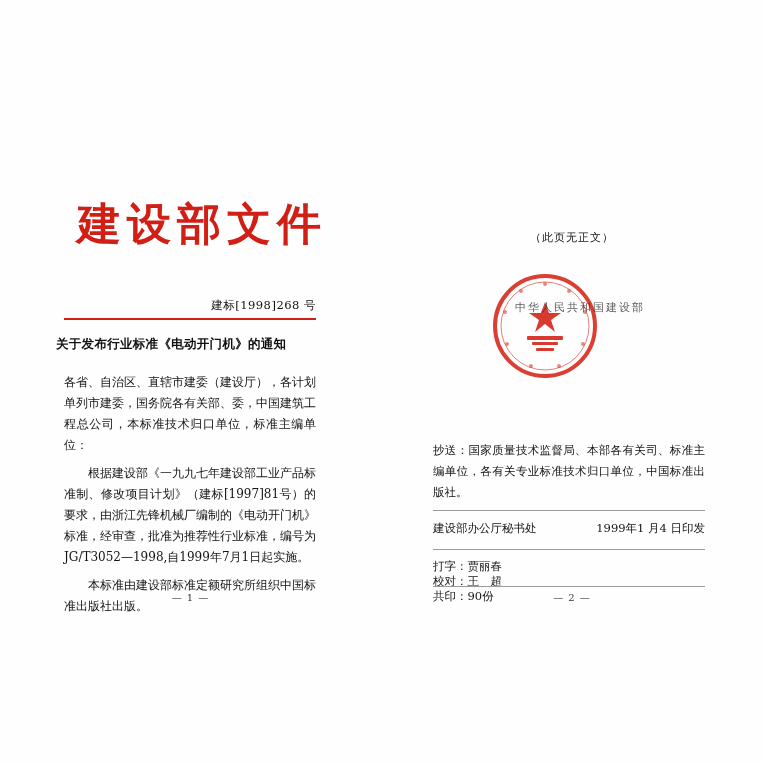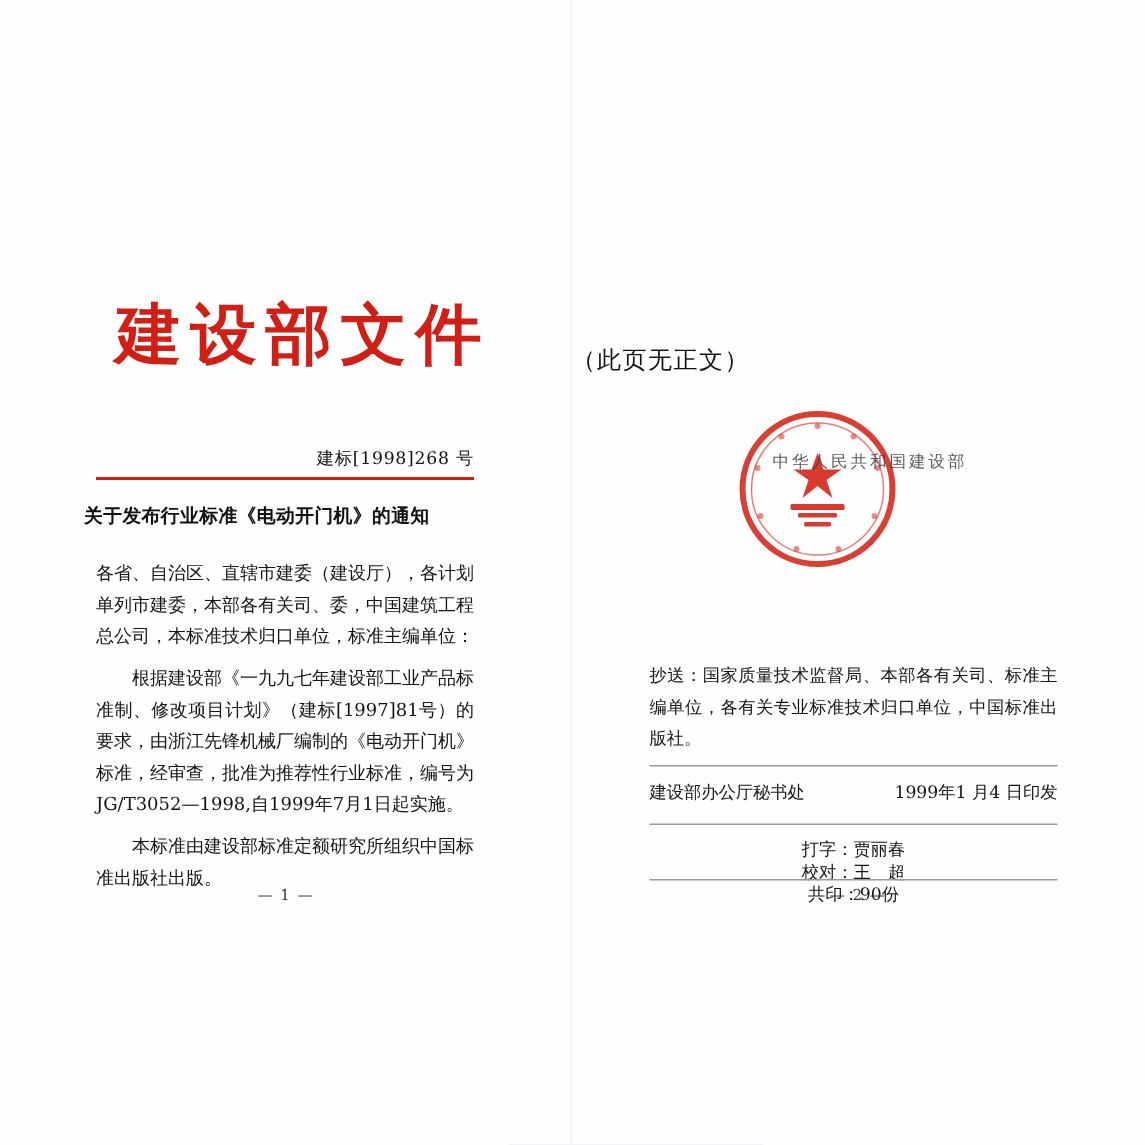--- a/index.html
+++ b/index.html
@@ -112,21 +112,22 @@
   }
   .page-num.left { left: 0; top: 592px; }
   .page-num.right { left: 0; top: 592px; }
 
   
   .note-top {
     position: absolute;
     left: 0;
     top: 230px;
     width: 382px;
-    font-size: 16px;
+    text-align: center;
+    font-size: 11px;
     letter-spacing: 1px;
     color: #141414;
   }
   .seal {
     position: absolute;
     left: 110px;
     top: 272px;
     width: 108px;
     height: 108px;
   }
@@ -164,21 +165,21 @@
   .rule-2 { top: 549px; }
   .rule-3 { top: 586px; }
   .row {
     position: absolute;
     left: 52px;
     width: 272px;
     font-size: 11.5px;
     color: #141414;
     display: flex;
     justify-content: space-between;
-    align-items: center;
+    align-items: flex-start;
   }
   .row-issuer { top: 521px; }
   .row-meta { top: 559px; flex-direction: column; }
   .row-meta span { white-space: nowrap; }
 </style>
 </head>
 <body>
 
 <div class="page">
   <div class="scan">
@@ -186,21 +187,21 @@
     <div class="left-page">
       <div class="masthead">建设部文件</div>
 
       <div class="doc-number">建标[1998]268 号</div>
 
       <div class="red-rule"></div>
 
       <div class="doc-title">关于发布行业标准《电动开门机》的通知</div>
 
       <div class="body-block">
-        <p>各省、自治区、直辖市建委（建设厅），各计划单列市建委，本部各有关司、委，中国建筑工程总公司，本标准技术归口单位，标准主编单位：</p>
+        <p>各省、自治区、直辖市建委（建设厅），各计划单列市建委，国务院各有关部、委，中国建筑工程总公司，本标准技术归口单位，标准主编单位：</p>
         <p class="indent">根据建设部《一九九七年建设部工业产品标准制、修改项目计划》（建标[1997]81号）的要求，由浙江先锋机械厂编制的《电动开门机》标准，经审查，批准为推荐性行业标准，编号为JG/T3052—1998,自1999年7月1日起实施。</p>
         <p class="indent">本标准由建设部标准定额研究所组织中国标准出版社出版。</p>
       </div>
 
       <div class="page-num left">— 1 —</div>
     </div>
 
     <div class="right-page">
       <div class="note-top">（此页无正文）</div>
 

